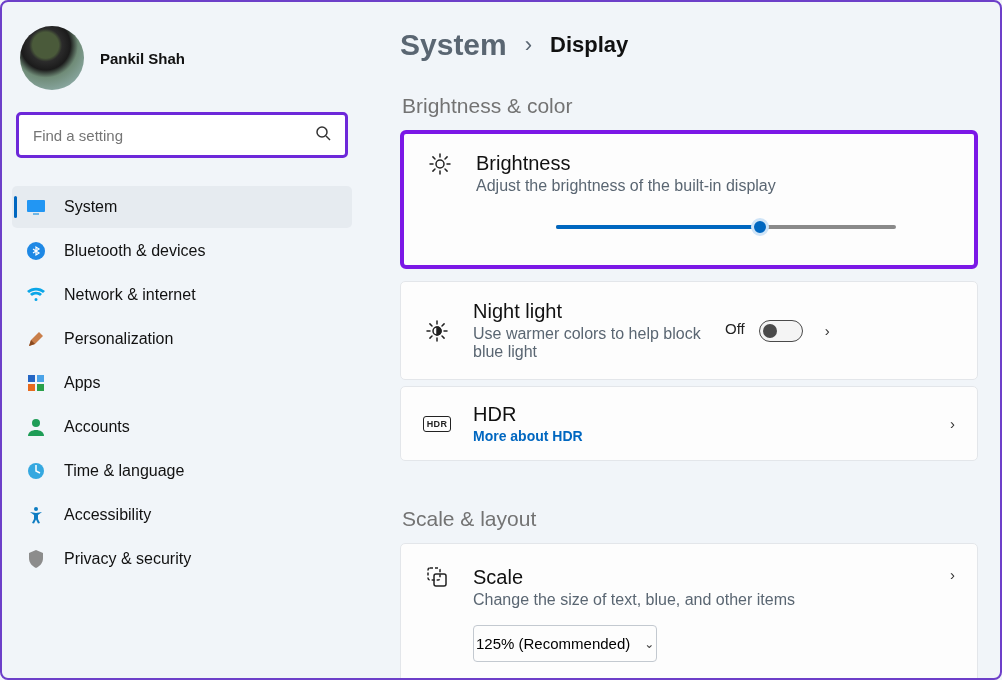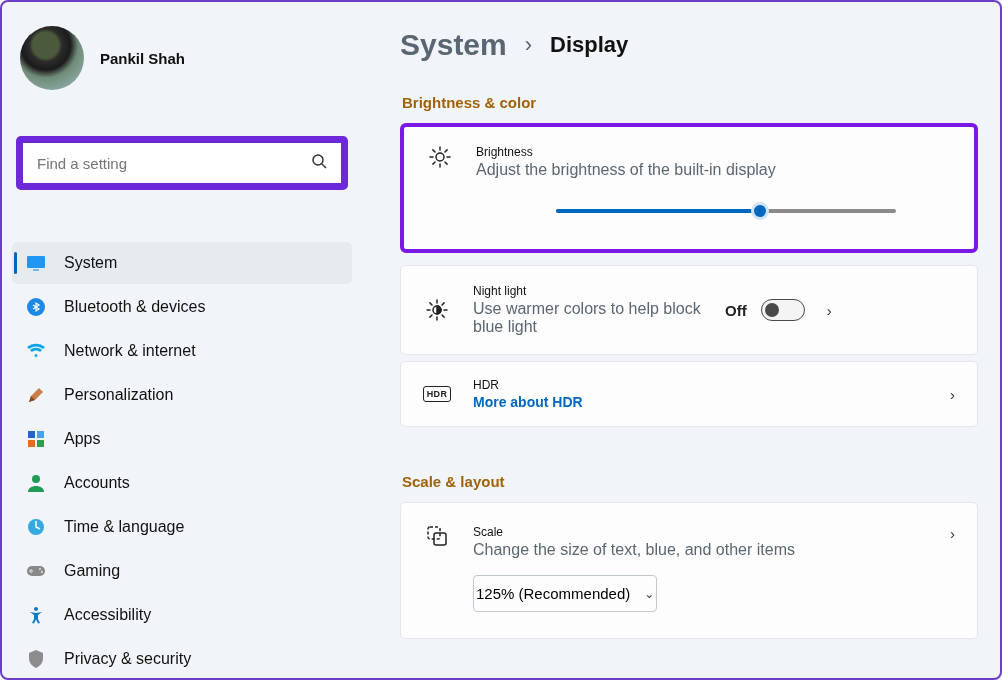--- a/index.html
+++ b/index.html
@@ -16,21 +16,20 @@
   .layout {
     display: flex;
     height: 100%;
   }
   
   .sidebar {
     width: 360px;
     padding: 12px 10px 0 10px;
     display: flex;
     flex-direction: column;
-    gap: 24px;
   }
   .profile {
     display: flex;
     align-items: center;
     gap: 16px;
     padding: 12px 8px 22px 8px;
   }
   .avatar {
     width: 64px; height: 64px;
     border-radius: 50%;
@@ -40,21 +39,21 @@
   .profile-name {
     font-size: 15px;
     font-weight: 600;
     color: #111;
   }
   .search-box {
     display: flex;
     align-items: center;
     justify-content: space-between;
     background: #fff;
-    border: 7px solid #6d28d9;
+    border: 3px solid #6d28d9;
     border-radius: 5px;
     padding: 10px 14px;
     margin: 0 4px 28px 4px;
   }
   .search-box input {
     border: none; outline: none;
     font-size: 15px;
     color: #555;
     width: 100%;
     background: transparent;
@@ -113,23 +112,23 @@
     font-weight: 600;
     cursor: pointer;
   }
   .bc-sep { font-size: 22px; color: #5a6672; }
   .bc-current {
     font-size: 22px;
     font-weight: 600;
     color: #111;
   }
   .section-heading {
-    font-size: 15px;
-    font-weight: 700;
-    color: #a16207;
+    font-size: 21px;
+    font-weight: 400;
+    color: #737373;
     margin: 0 0 12px 2px;
   }
   .card {
     background: #fdfdfd;
     border: 1px solid #e3e6ea;
     border-radius: 5px;
     padding: 18px 22px;
     display: flex;
     align-items: center;
     gap: 22px;
@@ -137,21 +136,21 @@
   }
   .card .card-ic {
     width: 28px;
     display: inline-flex;
     justify-content: center;
     font-size: 20px;
     color: #222;
     flex-shrink: 0;
   }
   .card .card-body { flex: 1; min-width: 0;}
-  .card .card-title { font-size: 12px; color: #111; margin-bottom: 2px; }
+  .card .card-title { font-size: 20px; color: #111; margin-bottom: 2px; }
   .card .card-sub { font-size: 16px; color: #5a6672; }
   .card .card-link { font-size: 14px; color: #0067c0; font-weight: 600; cursor: pointer; }
   .chev { color: #333; font-size: 15px; flex-shrink: 0; }
 
   .brightness-card {
     border: 4px solid #7b18e6;
     border-radius: 6px;
     flex-direction: column;
     align-items: stretch;
     padding: 18px 22px 30px 22px;
@@ -178,23 +177,22 @@
     transform: translateX(-50%);
     width: 18px; height: 18px; border-radius: 50%;
     background: #0067c0; border: 3px solid #cfe4f7;
   }
 
   .nightlight-card {
     padding: 18px 22px;
   }
   .nl-desc { max-width: 230px; }
   .nl-state {
-    display: flex; align-items: center; gap: 14px;
+    display: flex; gap: 14px;
     flex-shrink: 0;
-    font-weight: bold;
   }
   .nl-txt { font-size: 15px; color: #222; }
   .toggle {
     width: 44px; height: 22px; border-radius: 12px;
     border: 1px solid #4a4a4a; position: relative;
     background: #f4f4f4;
   }
   .toggle::after {
     content: ""; position: absolute; left: 3px; top: 3px;
     width: 14px; height: 14px; border-radius: 50%; background: #4a4a4a;
@@ -306,31 +304,20 @@
         <span>Accounts</span>
       </div>
       <div class="nav-item">
         <span class="nav-ic ic-time">
           <svg width="18" height="18" viewBox="0 0 18 18">
               <circle cx="9" cy="9" r="8" fill="#35a8e0"></circle>
               <path d="M9 3v6l4 2" stroke="#fff" stroke-width="1.5" fill="none"></path>
             </svg>
         </span>
         <span>Time &amp; language</span>
-      </div>
-      <div class="nav-item">
-        <span class="nav-ic ic-game">
-          <svg width="20" height="14" viewBox="0 0 20 14" fill="#888">
-              <rect x="1" y="2" width="18" height="10" rx="5"></rect>
-              <circle cx="14" cy="5" r="1.2" fill="#ccc"></circle>
-              <circle cx="16" cy="8" r="1.2" fill="#ccc"></circle>
-              <path d="M5 5v4M3 7h4" stroke="#ccc" stroke-width="1.5"></path>
-            </svg>
-        </span>
-        <span>Gaming</span>
       </div>
       <div class="nav-item">
         <span class="nav-ic ic-a11y">
           <svg width="18" height="18" viewBox="0 0 18 18" fill="#0d7cc2">
               <circle cx="9" cy="3" r="2"></circle>
               <path d="M3 6l6 1 6-1-4 3v4l2 4-2 .5-2-4-2 4-2-.5 2-4v-4z"></path>
             </svg>
         </span>
         <span>Accessibility</span>
       </div>

